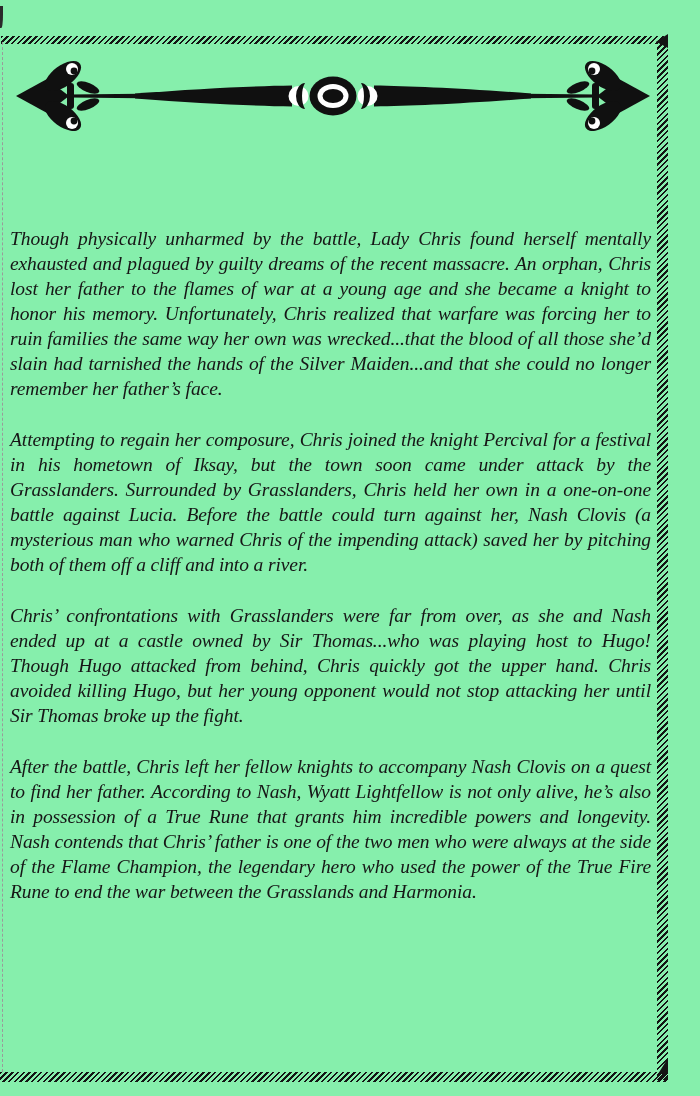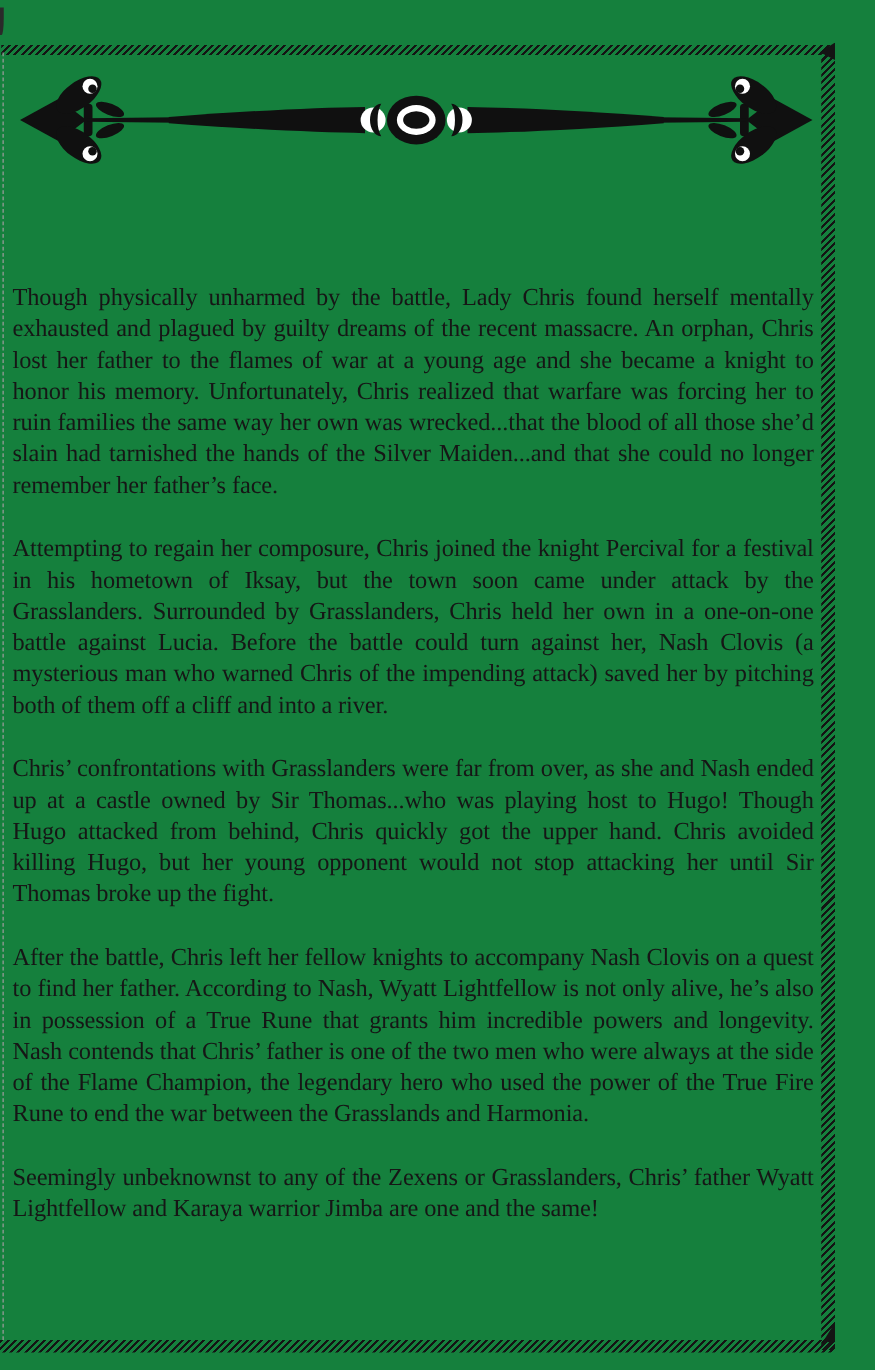--- a/index.html
+++ b/index.html
@@ -4,23 +4,24 @@
 <style>
   html, body {
     margin: 0;
     padding: 0;
     background: #ffffff;
   }
   .page {
     position: relative;
     width: 700px;
     height: 1096px;
-    background: #15803d;
+    background: #86efac;
     overflow: hidden;
     font-family: "Liberation Serif", "DejaVu Serif", serif;
+    font-style: italic;
   }
   
   .hatch {
     position: absolute;
     background: repeating-linear-gradient(
       135deg,
       #141414 0px, #141414 1.7px,
       rgba(0,0,0,0) 1.7px, rgba(0,0,0,0) 4.1px
     );
   }
@@ -120,16 +121,15 @@
         <ellipse cx="318" cy="38" rx="10.5" ry="7"></ellipse>
       </g>
     </svg>
   </div>
 
   <div class="content">
     <p>Though physically unharmed by the battle, Lady Chris found herself mentally exhausted and plagued by guilty dreams of the recent massacre. An orphan, Chris lost her father to the flames of war at a young age and she became a knight to honor his memory. Unfortunately, Chris realized that warfare was forcing her to ruin families the same way her own was wrecked...that the blood of all those she’d slain had tarnished the hands of the Silver Maiden...and that she could no longer remember her father’s face.</p>
     <p>Attempting to regain her composure, Chris joined the knight Percival for a festival in his hometown of Iksay, but the town soon came under attack by the Grasslanders. Surrounded by Grasslanders, Chris held her own in a one-on-one battle against Lucia. Before the battle could turn against her, Nash Clovis (a mysterious man who warned Chris of the impending attack) saved her by pitching both of them off a cliff and into a river.</p>
     <p>Chris’ confrontations with Grasslanders were far from over, as she and Nash ended up at a castle owned by Sir Thomas...who was playing host to Hugo! Though Hugo attacked from behind, Chris quickly got the upper hand. Chris avoided killing Hugo, but her young opponent would not stop attacking her until Sir Thomas broke up the fight.</p>
     <p>After the battle, Chris left her fellow knights to accompany Nash Clovis on a quest to find her father. According to Nash, Wyatt Lightfellow is not only alive, he’s also in possession of a True Rune that grants him incredible powers and longevity. Nash contends that Chris’ father is one of the two men who were always at the side of the Flame Champion, the legendary hero who used the power of the True Fire Rune to end the war between the Grasslands and Harmonia.</p>
-    <p>Seemingly unbeknownst to any of the Zexens or Grasslanders, Chris’ father Wyatt Lightfellow and Karaya warrior Jimba are one and the same!</p>
   </div>
 
 </div>
 
 </body></html>

